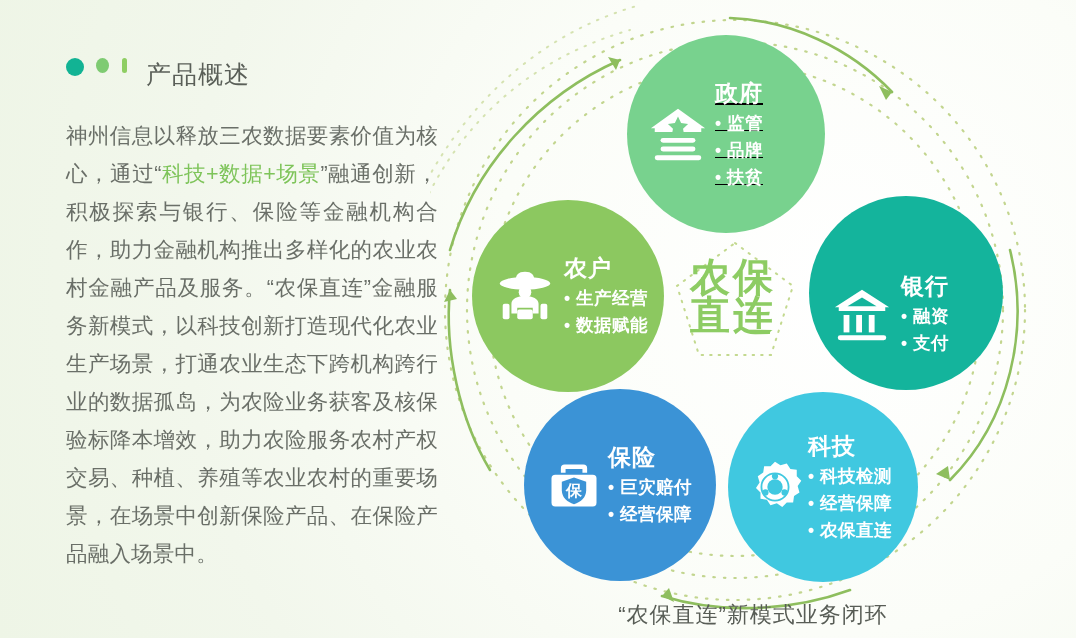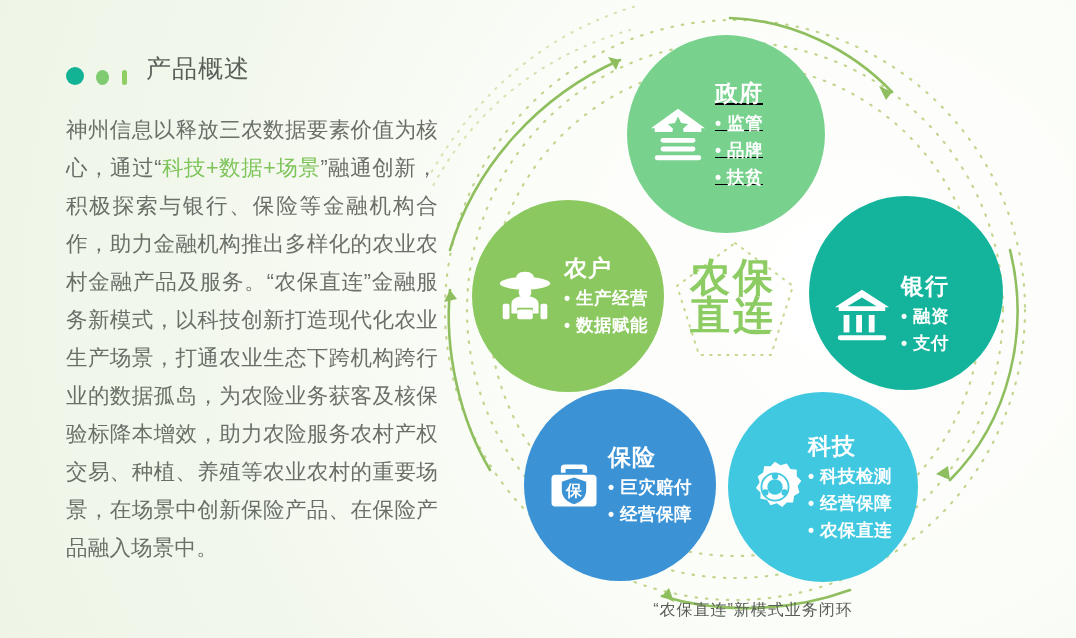--- a/index.html
+++ b/index.html
@@ -26,23 +26,24 @@
 
   
   .left-panel {
     position: absolute;
     left: 66px;
     top: 52px;
     width: 372px;
   }
   .section-head {
     display: flex;
-    align-items: flex-end;
+    align-items: flex-start;
     gap: 12px;
     margin-bottom: 26px;
+    margin-top: 6px;
   }
   .dot-big {
     width: 18px; height: 18px;
     border-radius: 50%;
     background: #12b394;
     display: block;
   }
   .dot-mid {
     width: 13px; height: 15px;
     border-radius: 50%;
@@ -186,21 +187,21 @@
     letter-spacing: 3px;
     z-index: 5;
   }
 
   .caption {
     position: absolute;
     left: 0;
     top: 600px;
     width: 646px;
     text-align: center;
-    font-size: 16px;
+    font-size: 22px;
     color: #585d56;
     letter-spacing: 1px;
   }
 </style>
 </head>
 <body>
 
 <div id="stage">
 
   <div class="left-panel">

